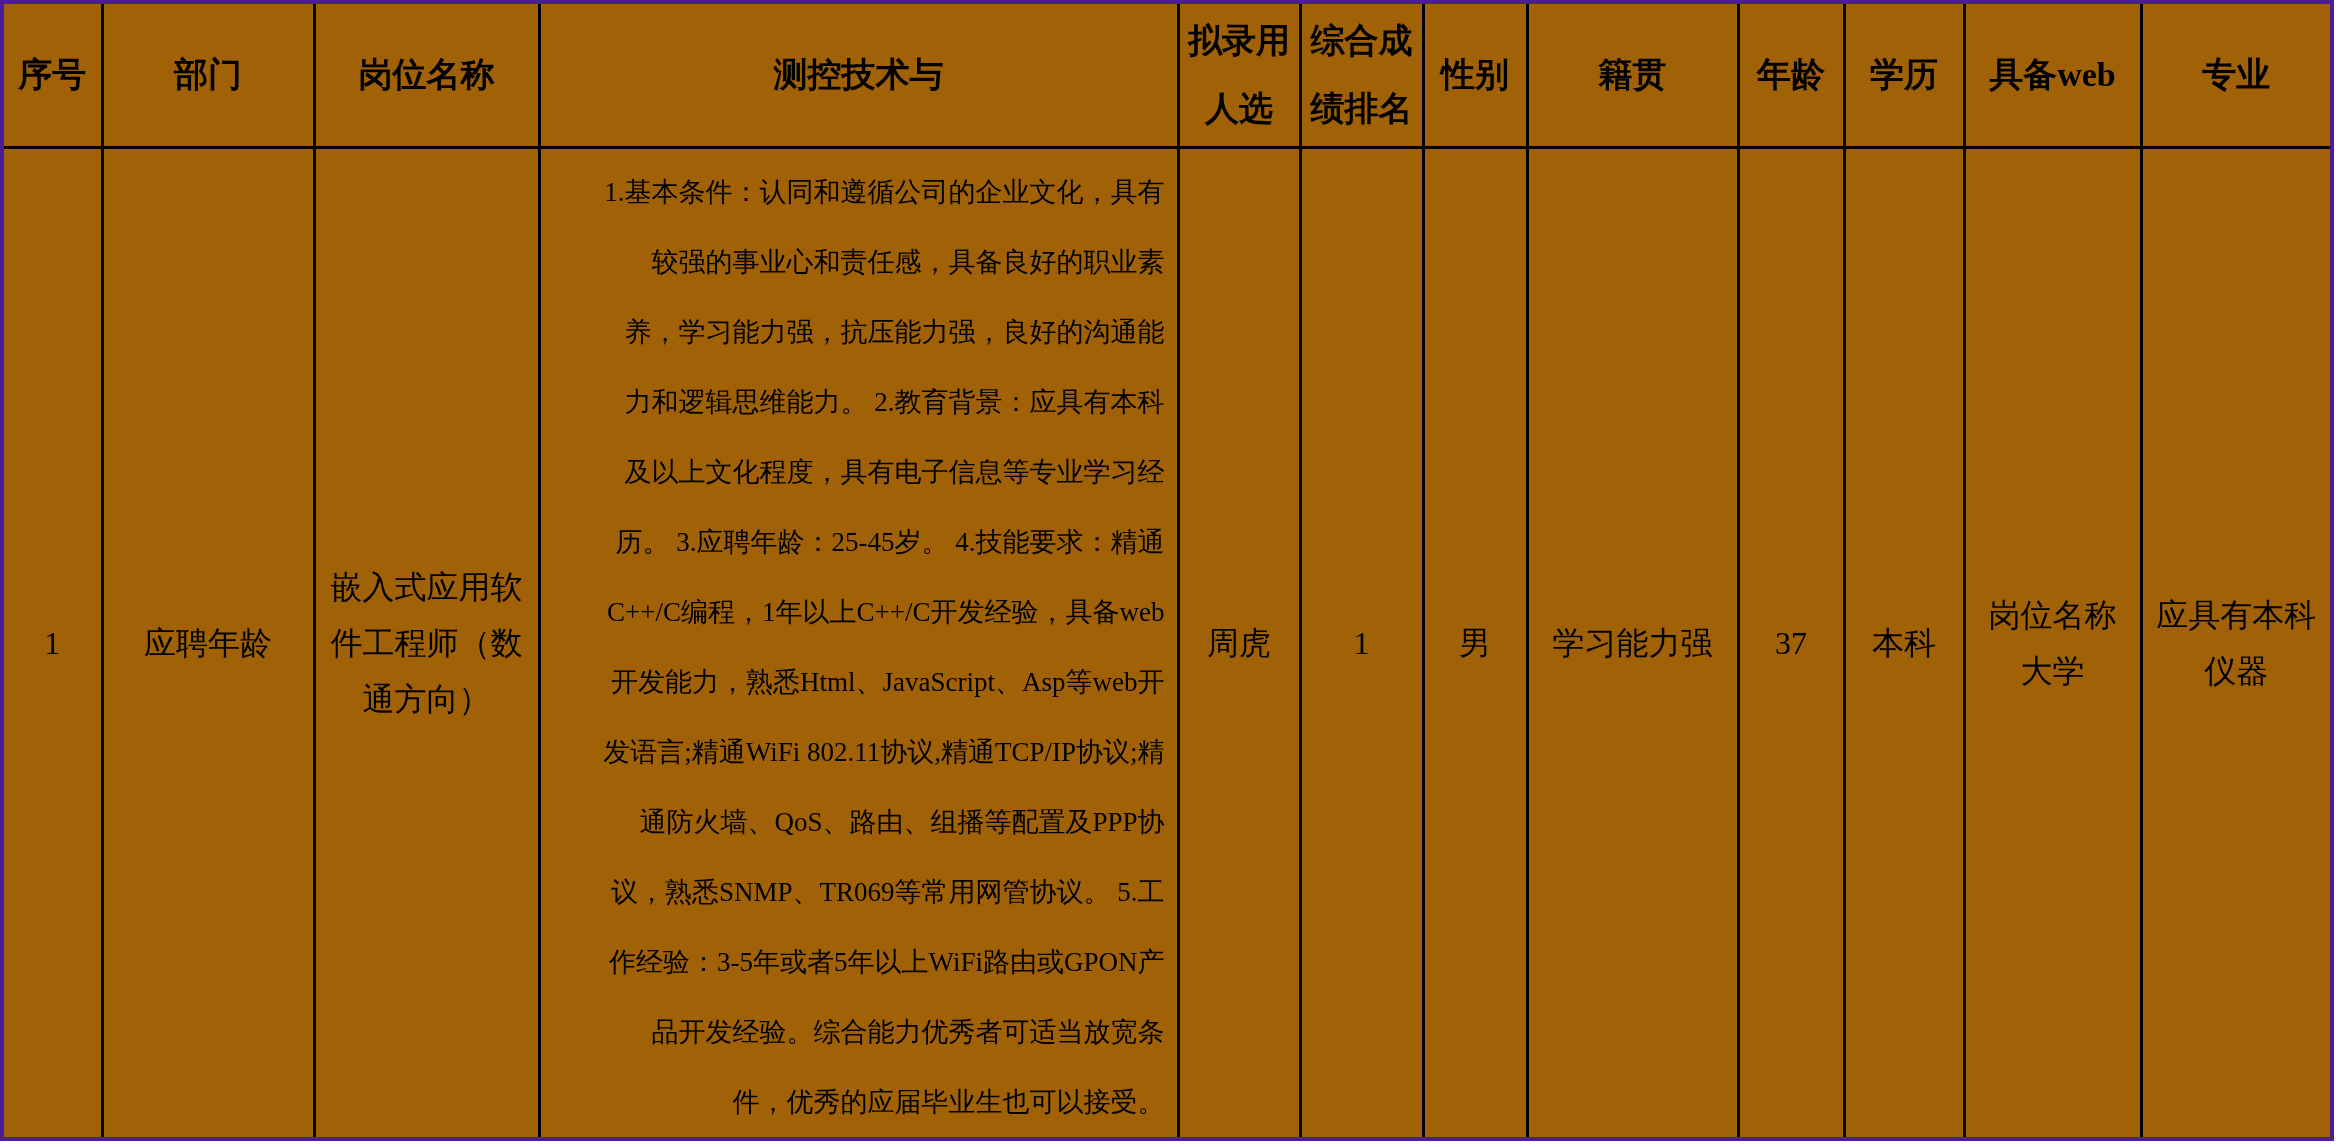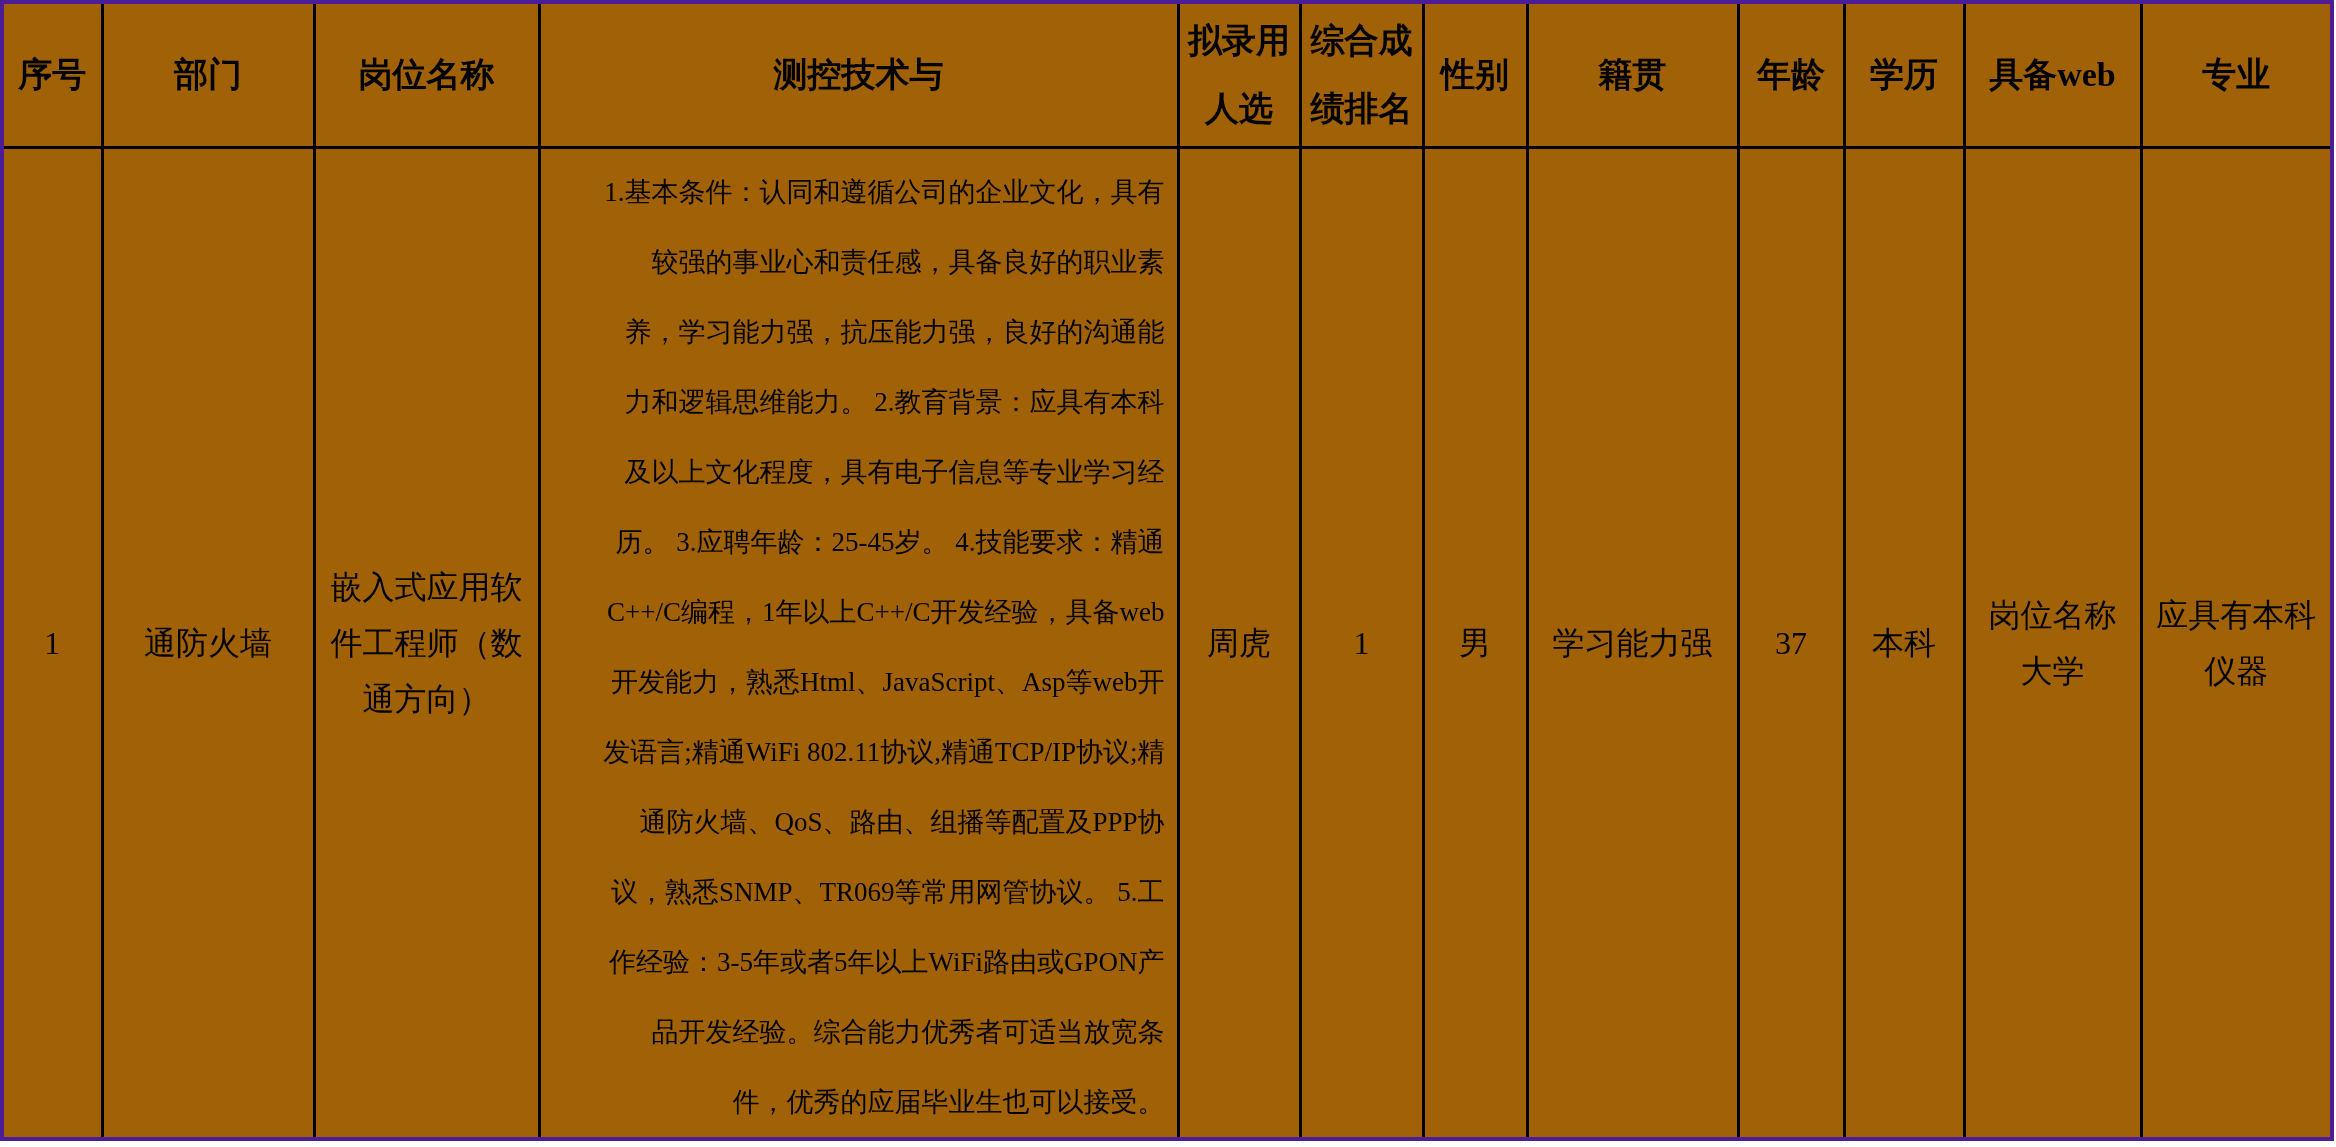--- a/index.html
+++ b/index.html
@@ -89,21 +89,21 @@
       <th class="hcell">籍贯</th>
       <th class="hcell">年龄</th>
       <th class="hcell">学历</th>
       <th class="hcell">具备web</th>
       <th class="hcell">专业</th>
     </tr>
   </thead>
   <tbody>
     <tr>
       <td class="dcell">1</td>
-      <td class="dcell">通防火墙</td>
+      <td class="dcell">应聘年龄</td>
       <td class="dcell">嵌入式应用软
 件工程师（数
 通方向）</td>
       <td class="req-cell">1.基本条件：认同和遵循公司的企业文化，具有
 较强的事业心和责任感，具备良好的职业素
 养，学习能力强，抗压能力强，良好的沟通能
 力和逻辑思维能力。 2.教育背景：应具有本科
 及以上文化程度，具有电子信息等专业学习经
 历。 3.应聘年龄：25-45岁。 4.技能要求：精通
 C++/C编程，1年以上C++/C开发经验，具备web

